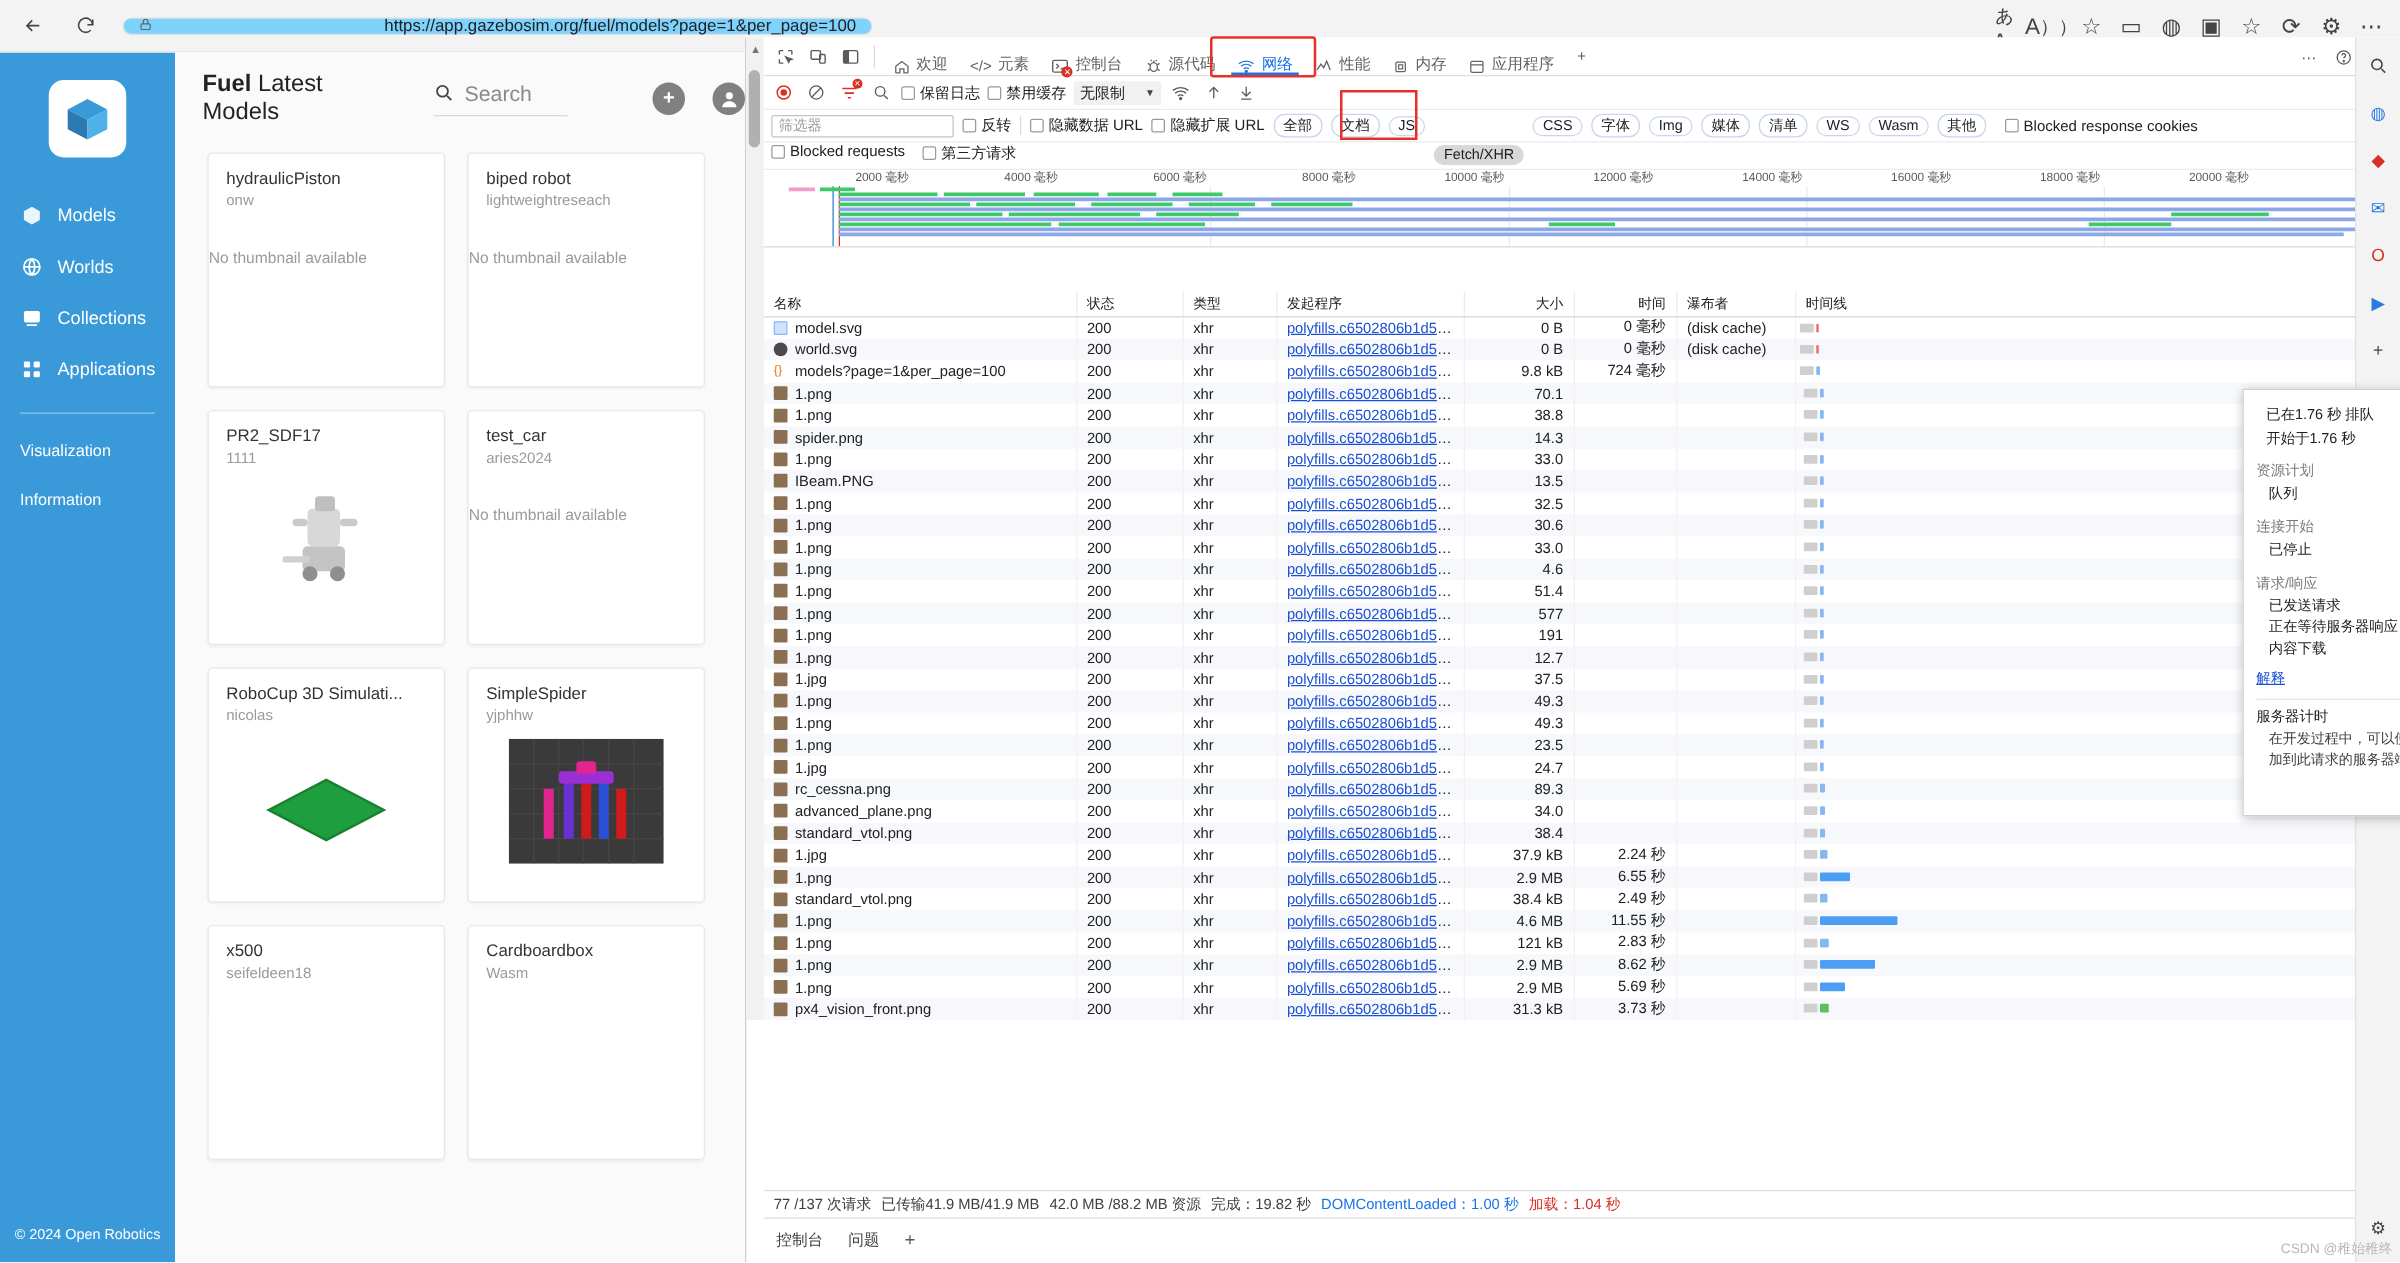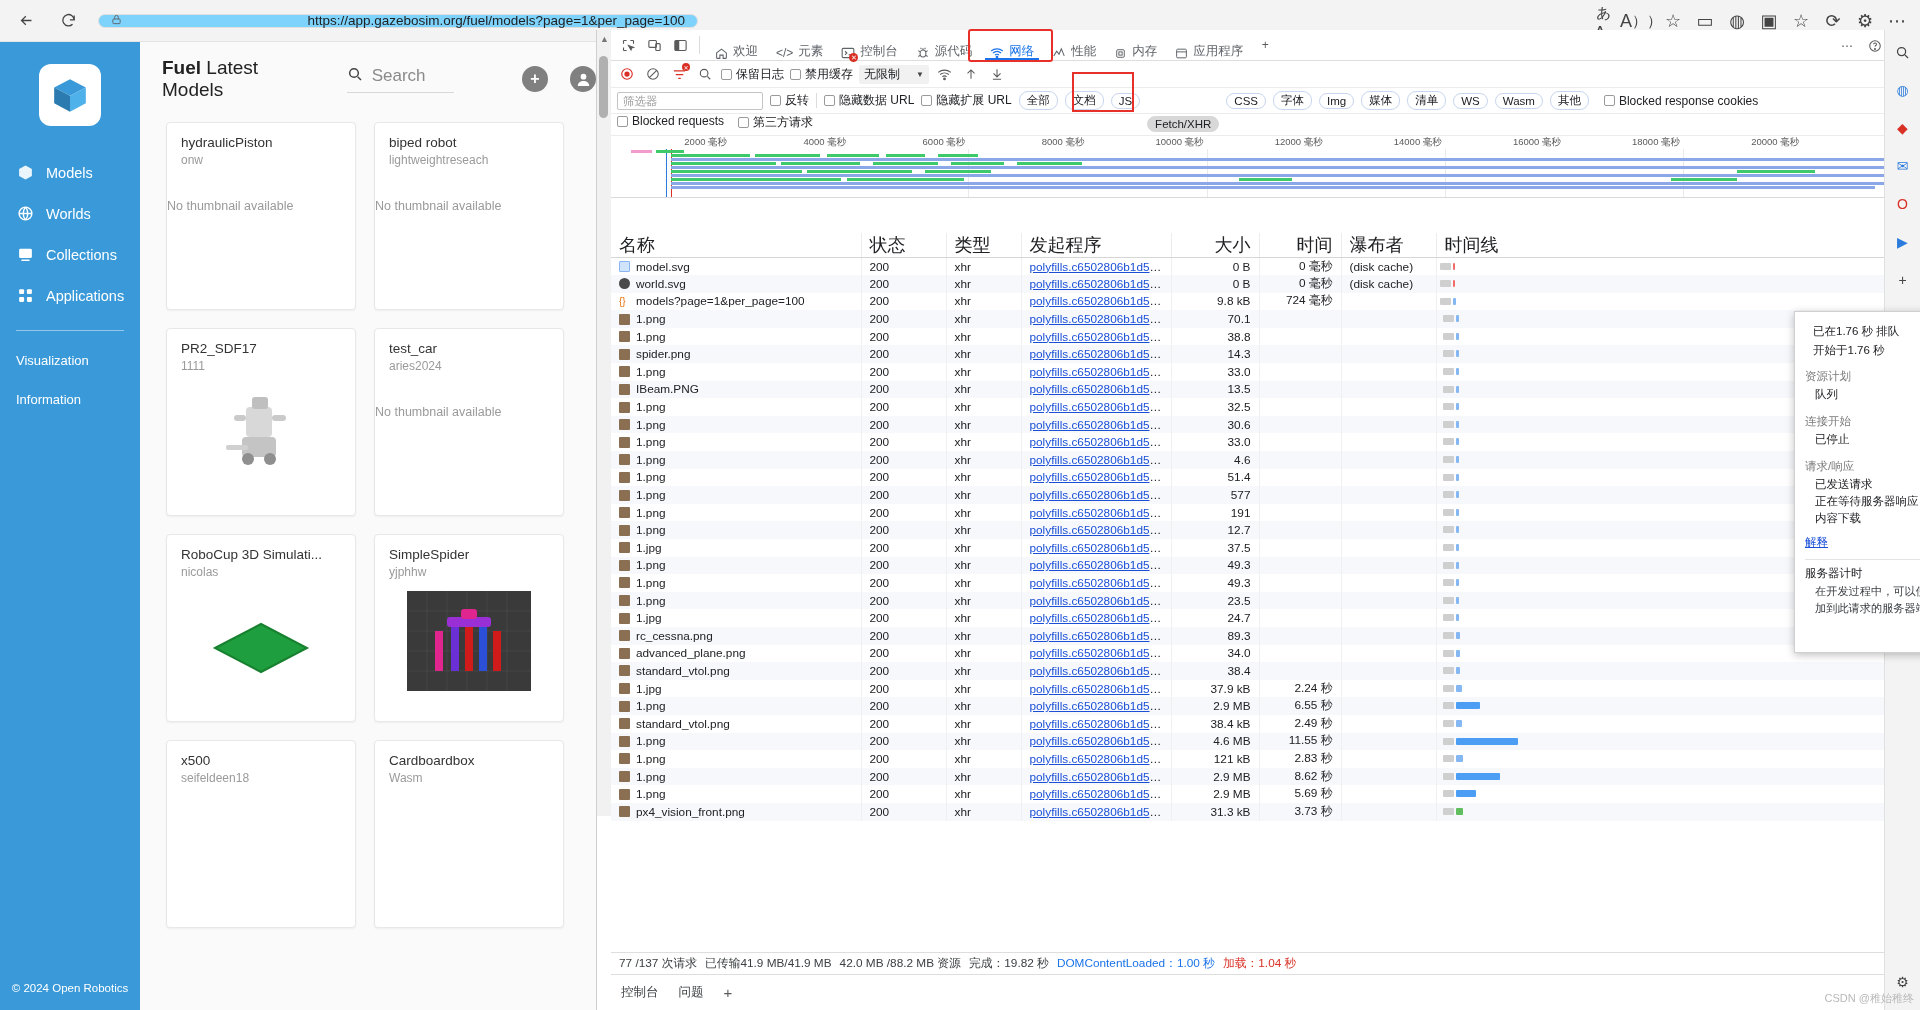--- a/index.html
+++ b/index.html
@@ -229,21 +229,21 @@
   
   .dt-table-wrap {
     position: absolute; left: 14px; right: 0; top: 203px; bottom: 64px;
     overflow: hidden;
   }
   .tbl { width: 100%; border-collapse: collapse; font-size: 11.8px; table-layout: fixed; }
   .tbl th {
     text-align: left; font-weight: 400; color: #202124;
     background: #fff; height: 20px; padding: 0 8px;
     border-bottom: 1px solid #d6d6d6; border-right: 1px solid #ececec;
-    font-size: 18px;
+    font-size: 11px;
   }
   .tbl td {
     padding: 0 8px; height: 17.6px; color: #202124;
     border-right: 1px solid #f0f0f0;
     white-space: nowrap; overflow: hidden; text-overflow: ellipsis;
   }
   .tbl tr:nth-child(even) td { background: #f6f8fc; }
   .tbl tr:nth-child(odd) td { background: #ffffff; }
   .cell-name { display: flex; align-items: center; gap: 6px; }
   .ficon {

